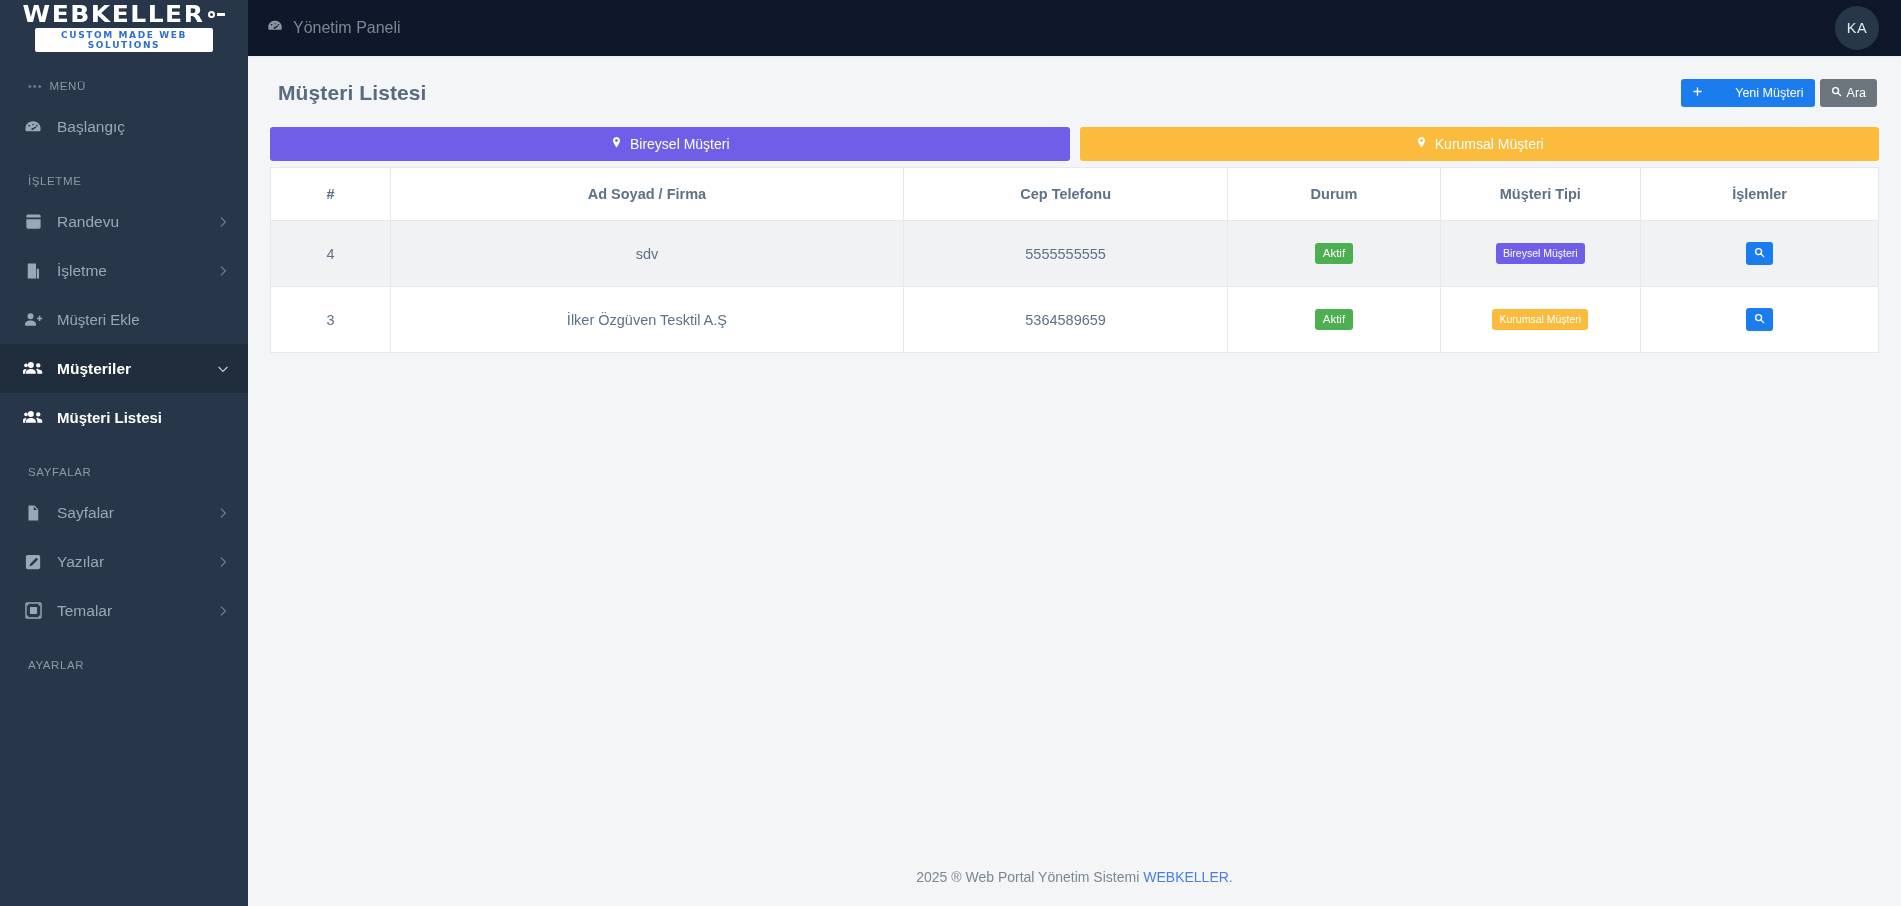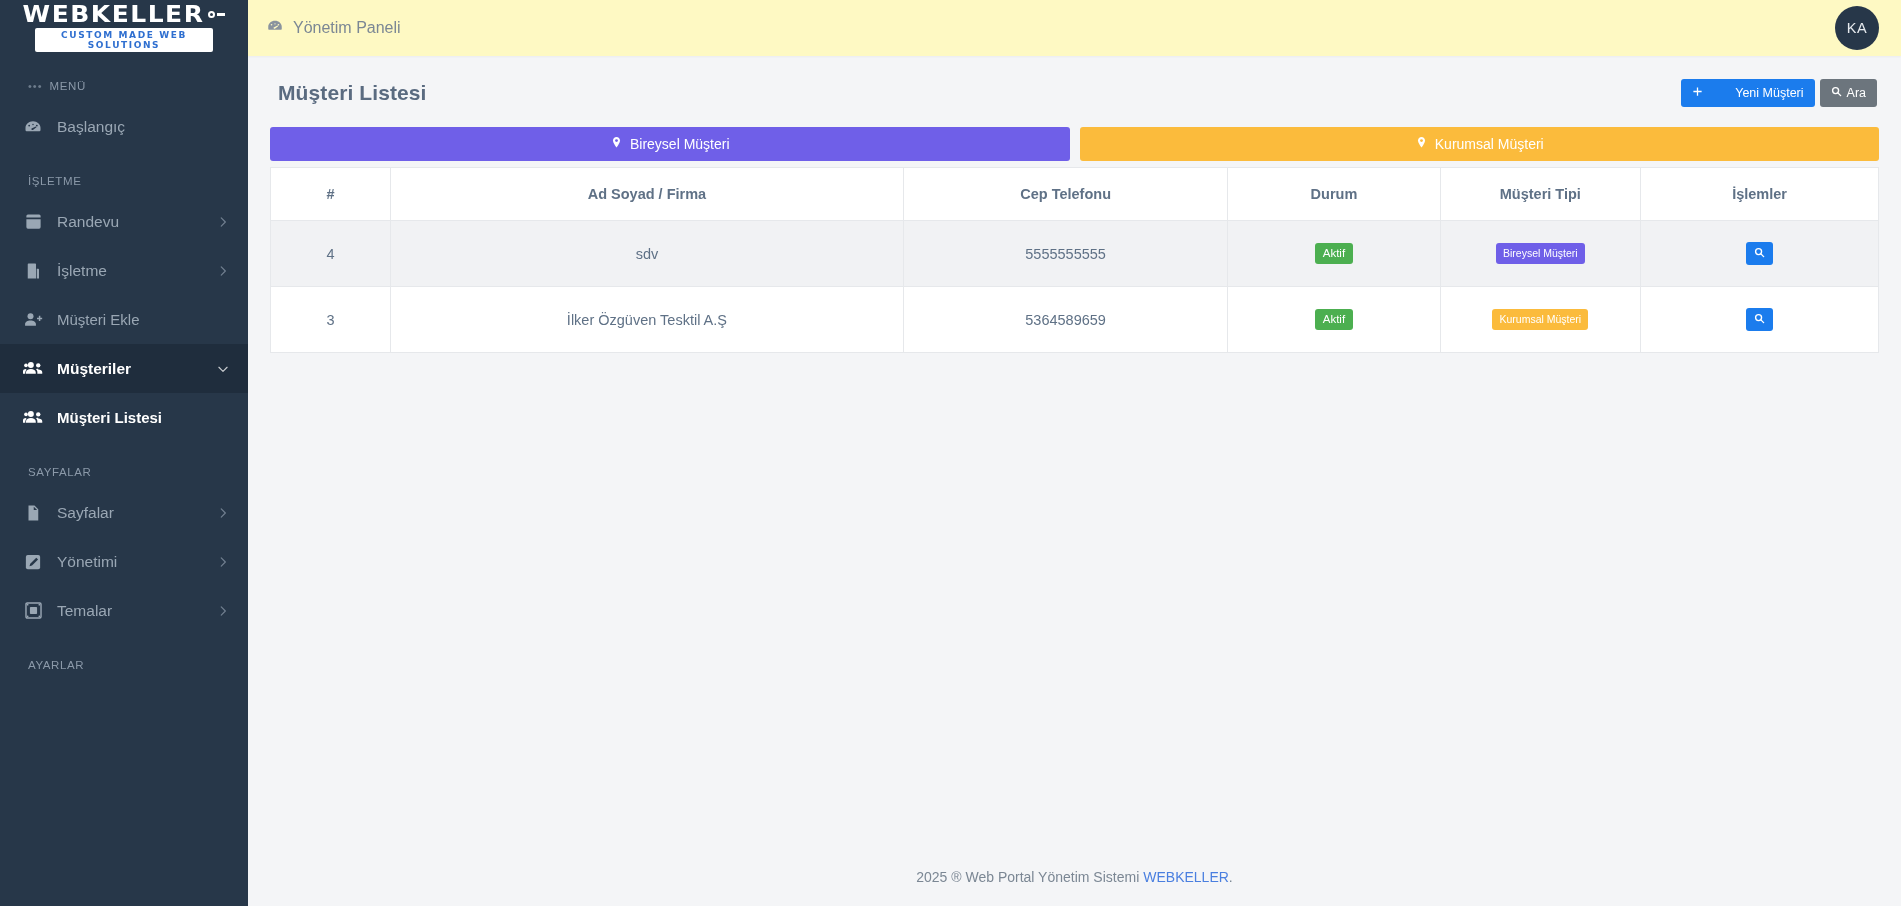--- a/index.html
+++ b/index.html
@@ -137,21 +137,21 @@
   .main {
     flex: 1 1 auto;
     display: flex;
     flex-direction: column;
     height: 906px;
     background: #f4f5f7;
     position: relative;
   }
   .topbar {
     height: 56px;
-    background: #fef9c3;
+    background: #0f172a;
     display: flex;
     align-items: center;
     padding: 0 22px 0 18px;
     box-shadow: 0 1px 2px rgba(0,0,0,.04);
     flex: 0 0 56px;
   }
   .topbar-left {
     display: flex;
     align-items: center;
     gap: 9px;
@@ -429,21 +429,21 @@
         </svg>
     </div>
 
     <div class="nav-item">
       <span class="ico">
         <svg width="18" height="18" viewBox="0 0 24 24" fill="#9aa7b4">
             <rect x="2.5" y="2.5" width="19" height="19" rx="2.5"></rect>
             <path d="M16.4 6.2 8.3 14.3l-1 3.4 3.4-1 8.1-8.1-2.4-2.4z" fill="#273749"></path>
           </svg>
       </span>
-      <span class="label">Yönetimi</span>
+      <span class="label">Yazılar</span>
       <svg class="chev" viewBox="0 0 24 24" fill="none" stroke="#8b99a9" stroke-width="2" stroke-linecap="round" stroke-linejoin="round">
           <polyline points="9 5 16 12 9 19"></polyline>
         </svg>
     </div>
 
 
     <div class="nav-item">
       <span class="ico">
         <svg width="19" height="19" viewBox="0 0 24 24" fill="none" stroke="#9aa7b4" stroke-width="1.8">
             <rect x="2.5" y="2.5" width="19" height="19" rx="1.5"></rect>

